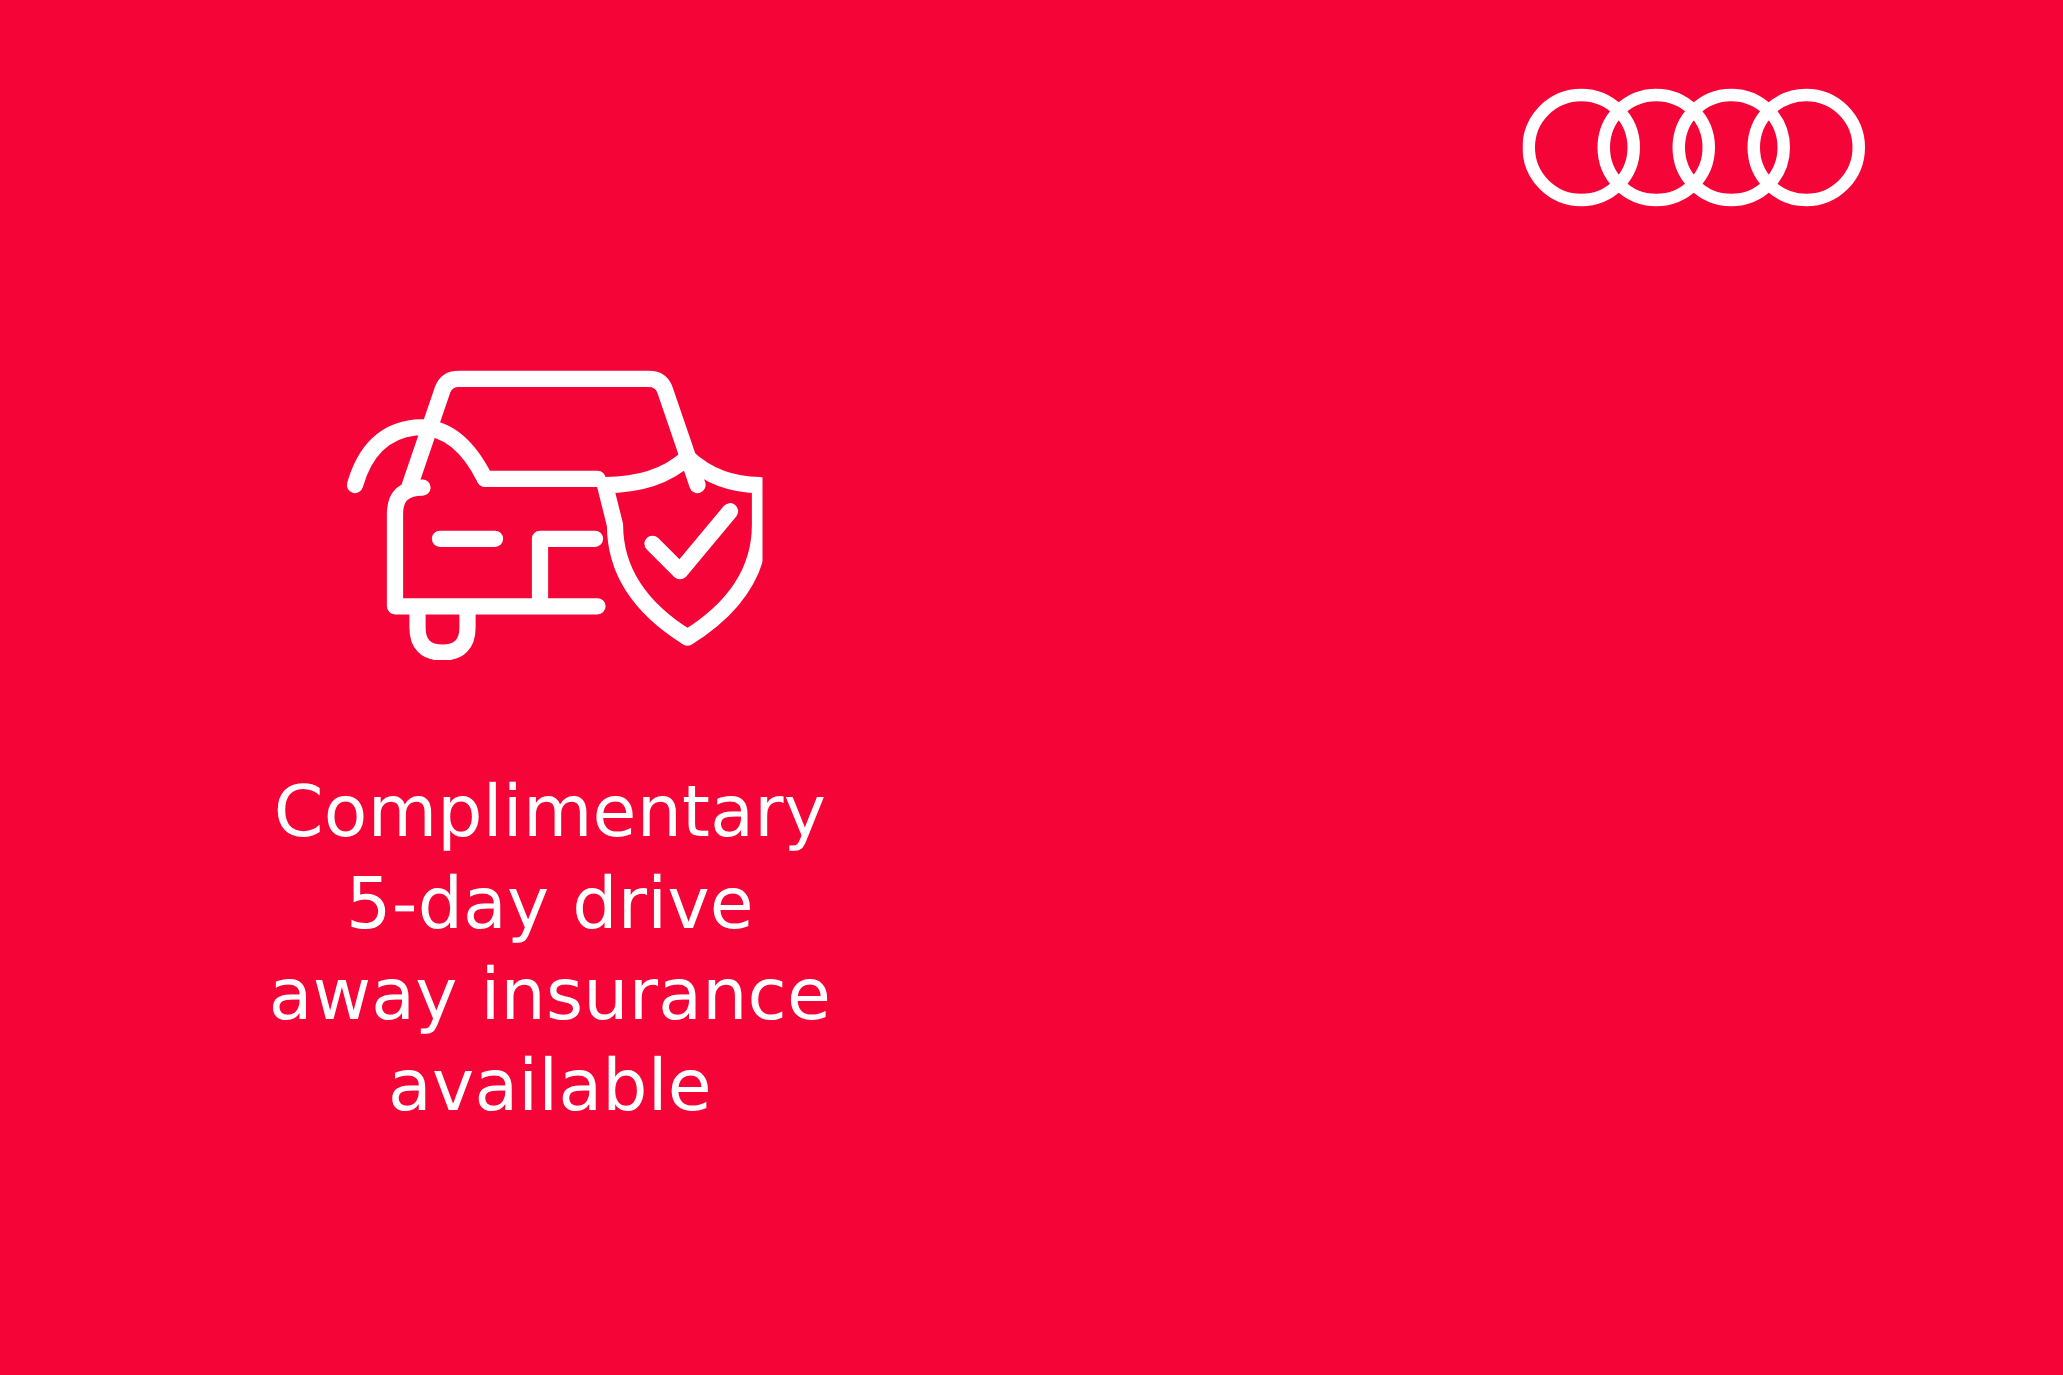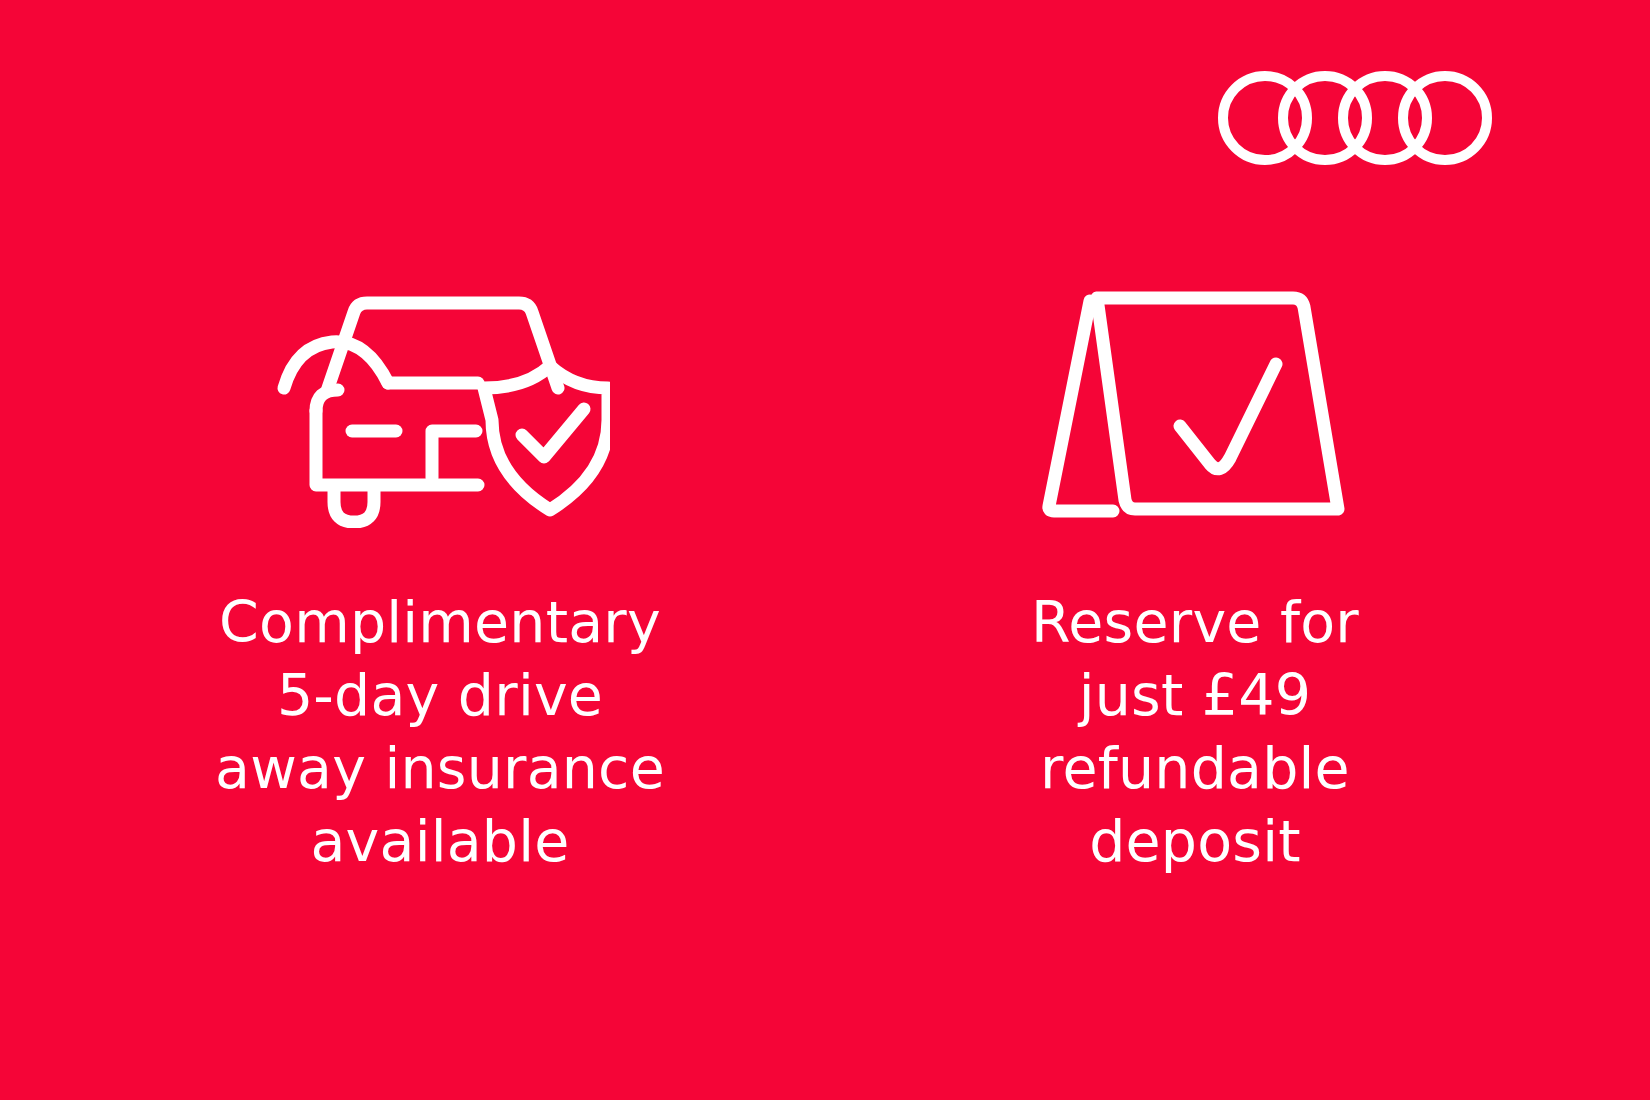--- a/index.html
+++ b/index.html
@@ -57,21 +57,21 @@
   .feature-icon {
     height: 262px;
     display: flex;
     align-items: center;
     justify-content: center;
   }
   .feature-icon svg {
     display: block;
   }
   .feature-caption {
-    margin-top: 52px;
+    margin-top: 80px;
     text-align: center;
     color: #FFFFFF;
     font-size: 57px;
     line-height: 1.28;
     font-weight: 400;
     letter-spacing: 0.2px;
     white-space: pre-line;
   }
   .feature-b .feature-caption {
     font-size: 57px;
@@ -121,33 +121,15 @@
             <path d="M252 157 L274 179 L314 131"></path>
           </g>
         </svg>
       </div>
       <div class="feature-caption" style="color: rgb(255, 255, 255);">Complimentary
 5-day drive
 away insurance
 available</div>
     </div>
 
-    <div class="feature feature-b">
-      <div class="feature-icon">
-        <svg width="310" height="250" viewBox="0 0 310 250" xmlns="http://www.w3.org/2000/svg" aria-hidden="true">
-          <g fill="none" stroke="#FFFFFF" stroke-width="13" stroke-linecap="round" stroke-linejoin="round">
-
-            <path d="M57 20 L253 20 Q262 20 264 29 L298 231 L95 231 Q87 231 85 222 Z" transform="translate(0,0)"></path>
-
-            <path d="M50 23 L9 228 Q8 233 14 233 L73 233"></path>
-
-            <path d="M140 148 L170 186 Q180 198 190 180 L236 86"></path>
-          </g>
-        </svg>
-      </div>
-      <div class="feature-caption" style="color: rgb(255, 255, 255);">Reserve for
-just £49
-refundable
-deposit</div>
-    </div>
 
   </div>
 </div>
 
 </body></html>

